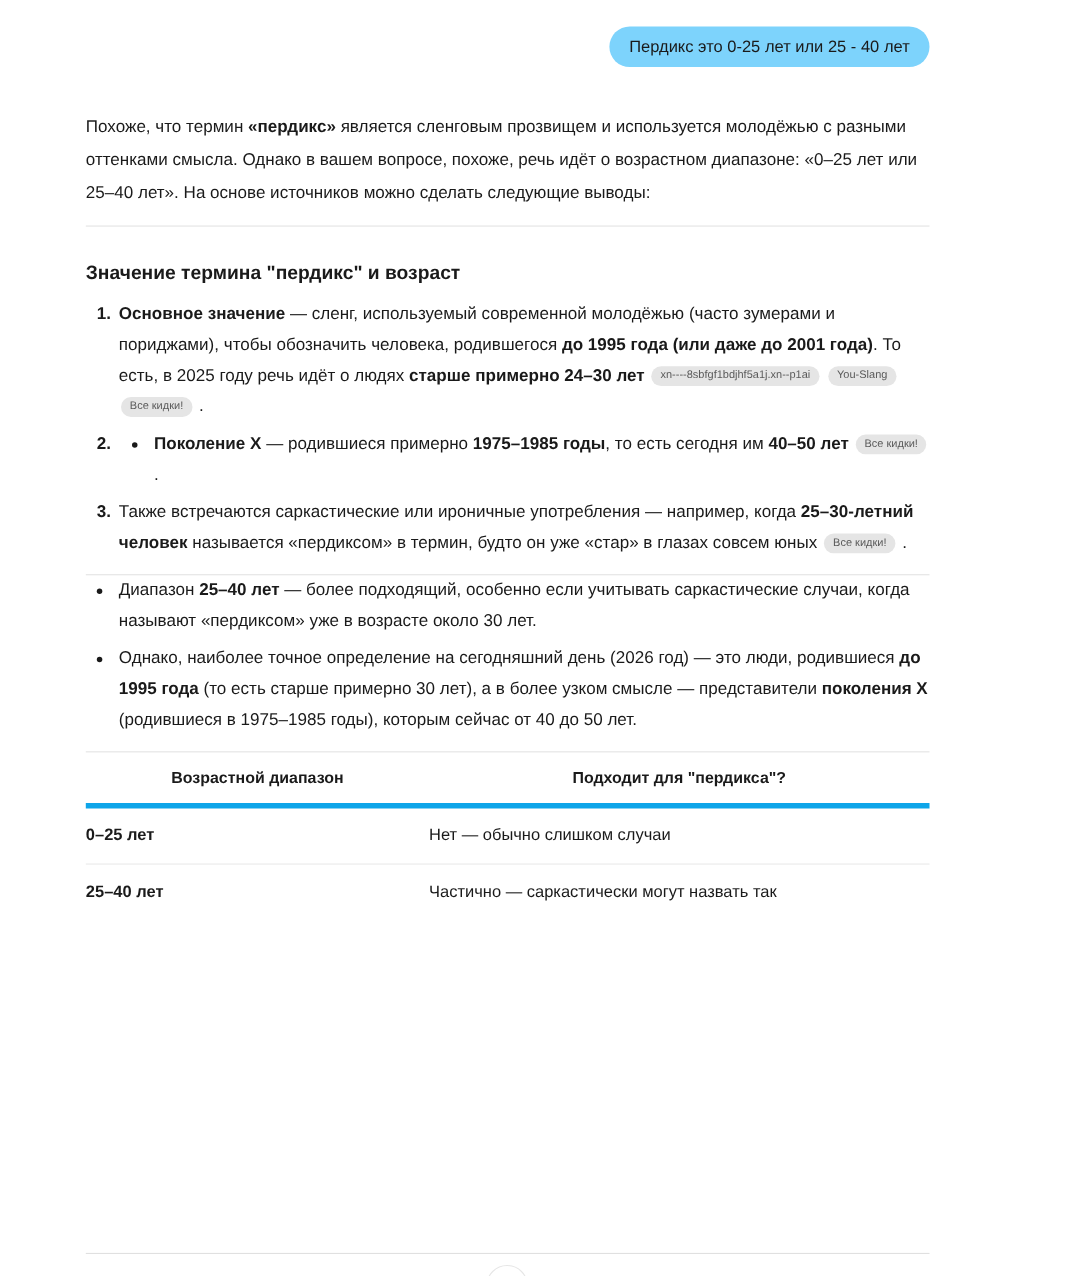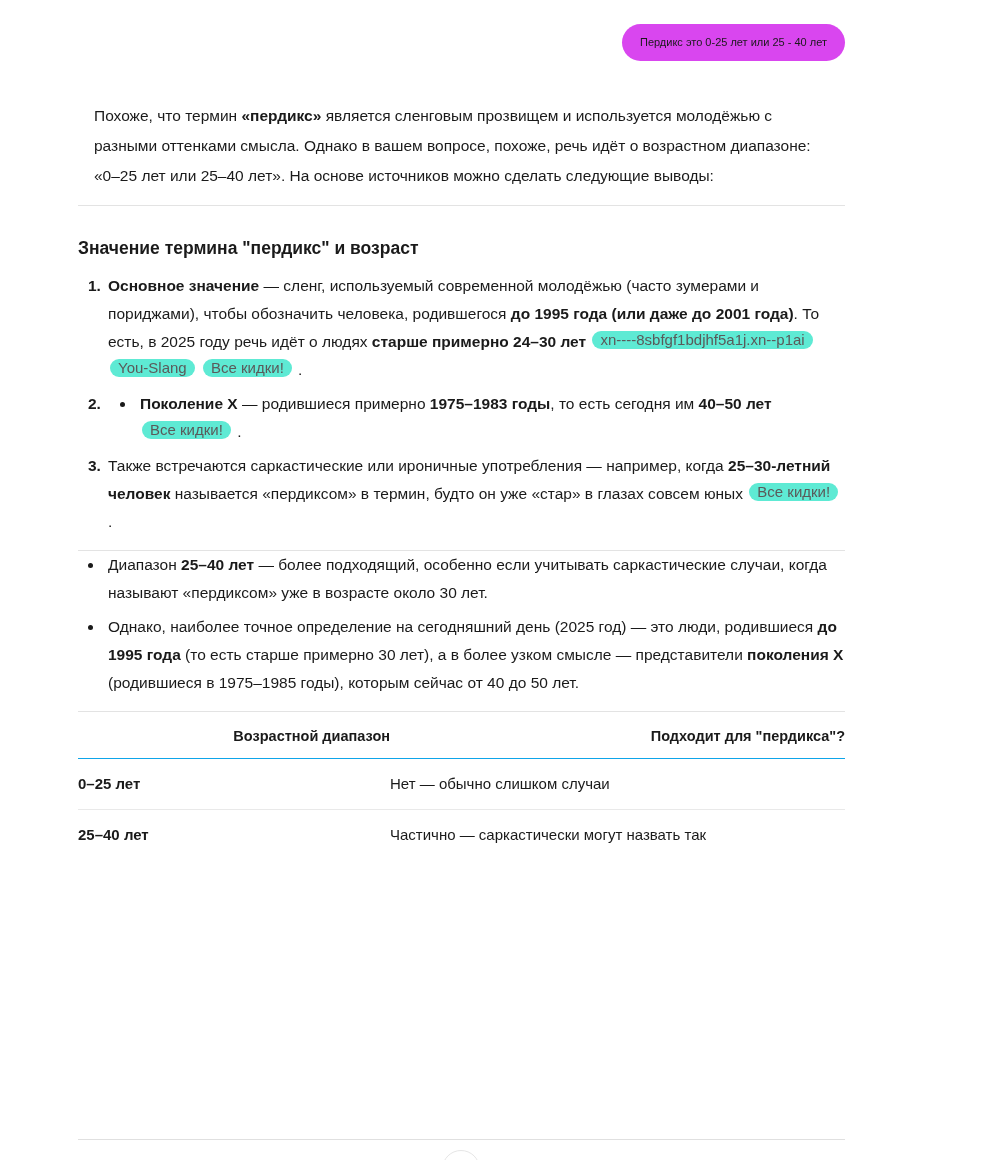--- a/index.html
+++ b/index.html
@@ -6,30 +6,30 @@
   body {
     width:990px; height:1160px; position:relative; overflow:hidden;
     background:#ffffff; color:#1a1a1a;
     font-family:"Liberation Sans","DejaVu Sans",sans-serif;
   }
   .content { position:absolute; left:78px; top:0; width:767px; }
 
   
   .user-row { margin-top:24px; display:flex; justify-content:flex-end; }
   .user-bubble {
-    background:#d946ef; border-radius:20px; padding:9px 18px;
-    font-size:11px; line-height:19px; color:#1a1a1a;
+    background:#7dd3fc; border-radius:20px; padding:9px 18px;
+    font-size:15px; line-height:19px; color:#1a1a1a;
   }
 
   
-  .para { margin:40px 16px 0; font-size:15.5px; line-height:30px; }
+  .para { margin:40px 0 0; font-size:15.5px; line-height:30px; }
   .b { font-weight:700; }
   .badge {
-    display:inline-block; background:#5eead4; color:#5a5a5a;
-    font-size:15px; line-height:13px; padding:2px 8px 3px;
+    display:inline-block; background:#e5e5e5; color:#5a5a5a;
+    font-size:10px; line-height:13px; padding:2px 8px 3px;
     border-radius:9px; margin:0 2px; vertical-align:2px; white-space:nowrap;
   }
 
   hr.divider { border:none; border-top:1px solid #e3e3e3; margin:14px 0 0; }
 
   h2.sec { font-size:17.5px; font-weight:700; line-height:24px; margin:30px 0 12px; }
 
   
   .nlist, .blist { margin:0; padding:0; }
   .nitem, .bitem { display:flex; margin:0 0 6px; font-size:15.5px; line-height:28px; }
@@ -37,22 +37,22 @@
   .dot-wrap { flex:none; width:30px; padding-left:10px; box-sizing:border-box; }
   .dot { display:block; width:5px; height:5px; border-radius:50%; background:#1a1a1a; margin-top:12px; }
   .ntext { flex:1; min-width:0; }
   .sublist { margin:0; padding:0; }
   .sub-item { display:flex; font-size:15.5px; line-height:28px; }
   .sub-dot-wrap { flex:none; width:32px; padding-left:12px; box-sizing:border-box; }
 
   
   table.sum { width:100%; border-collapse:collapse; font-size:15px; margin-top:8px; }
   table.sum th {
-    text-align:right; font-weight:700; font-size:14.5px;
-    padding:6px 0 12px; border-bottom:1px solid #0ea5e9; line-height:20px;
+    text-align:center; font-weight:700; font-size:14.5px;
+    padding:6px 0 12px; border-bottom:5px solid #0ea5e9; line-height:20px;
   }
   table.sum td { padding:15px 0; border-bottom:1px solid #e9e9e9; line-height:20px; }
   table.sum tr:last-child td { border-bottom:none; }
   table.sum th:first-child, table.sum td:first-child { width:312px; }
   td.c1 { font-weight:700; }
 
   
   .bottom-divider {
     position:absolute; left:78px; width:767px; top:1139px;
     border:none; border-top:1px solid #e0e0e0; margin:0;
@@ -88,21 +88,21 @@
       </div>
 
       <div class="nitem">
         <span class="nnum">2.</span>
         <div class="ntext">
           <div class="sublist">
             <div class="sub-item">
               <span class="sub-dot-wrap">
                   <span class="dot"></span>
                 </span>
-              <div class="ntext"><span class="b">Поколение X</span><span> — родившиеся примерно </span><span class="b">1975–1983 годы</span><span>, то есть сегодня им </span><span class="b">40–50 лет</span><span> </span><span class="badge">Все кидки!</span><span> .</span></div>
+              <div class="ntext"><span class="b">Поколение X</span><span> — родившиеся примерно </span><span class="b">1975–1985 годы</span><span>, то есть сегодня им </span><span class="b">40–50 лет</span><span> </span><span class="badge">Все кидки!</span><span> .</span></div>
             </div>
           </div>
         </div>
       </div>
 
       <div class="nitem">
         <span class="nnum">3.</span>
         <div class="ntext"><span>Также встречаются саркастические или ироничные употребления — например, когда </span><span class="b">25–30-летний человек</span><span> называется «пердиксом» в термин, будто он уже «стар» в глазах совсем юных </span><span class="badge">Все кидки!</span><span> .</span></div>
       </div>
 
@@ -115,21 +115,21 @@
       <div class="bitem">
         <span class="dot-wrap">
             <span class="dot"></span>
           </span>
         <div class="ntext"><span>Диапазон </span><span class="b">25–40 лет</span><span> — более подходящий, особенно если учитывать саркастические случаи, когда называют «пердиксом» уже в возрасте около 30 лет.</span></div>
       </div>
       <div class="bitem">
         <span class="dot-wrap">
             <span class="dot"></span>
           </span>
-        <div class="ntext"><span>Однако, наиболее точное определение на сегодняшний день (2025 год) — это люди, родившиеся </span><span class="b">до 1995 года</span><span> (то есть старше примерно 30 лет), а в более узком смысле — представители </span><span class="b">поколения X</span><span> (родившиеся в 1975–1985 годы), которым сейчас от 40 до 50 лет.</span></div>
+        <div class="ntext"><span>Однако, наиболее точное определение на сегодняшний день (2026 год) — это люди, родившиеся </span><span class="b">до 1995 года</span><span> (то есть старше примерно 30 лет), а в более узком смысле — представители </span><span class="b">поколения X</span><span> (родившиеся в 1975–1985 годы), которым сейчас от 40 до 50 лет.</span></div>
       </div>
     </div>
 
     <hr class="divider">
 
 
     <table class="sum">
       <thead>
         <tr>
           <th>Возрастной диапазон</th>

